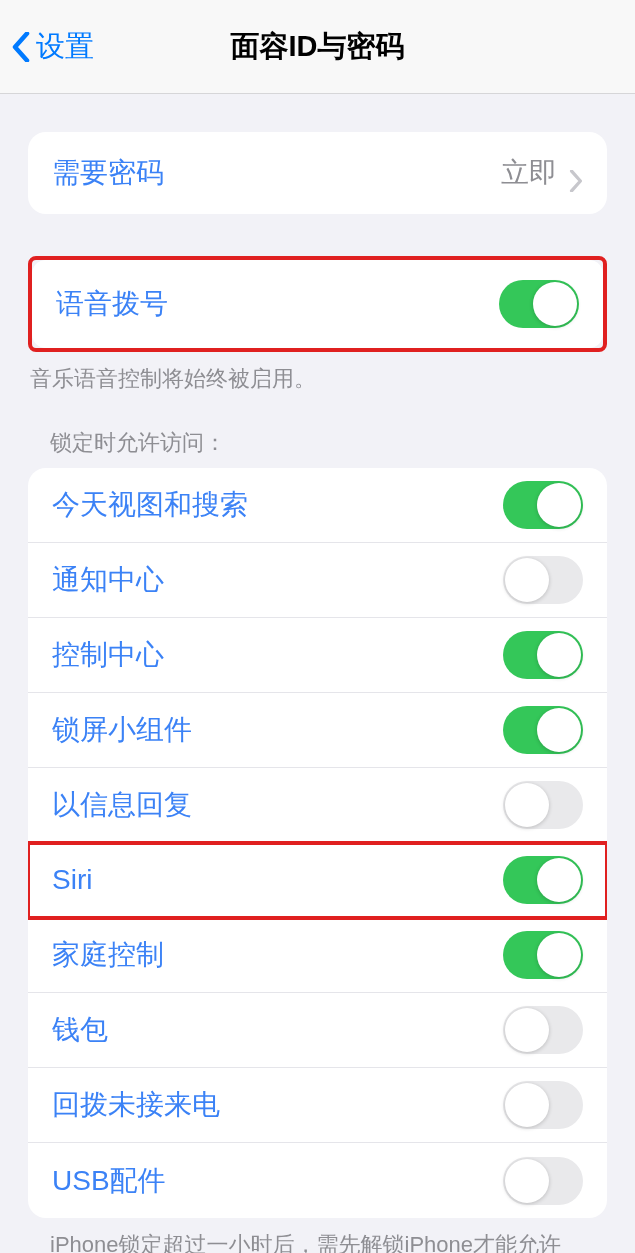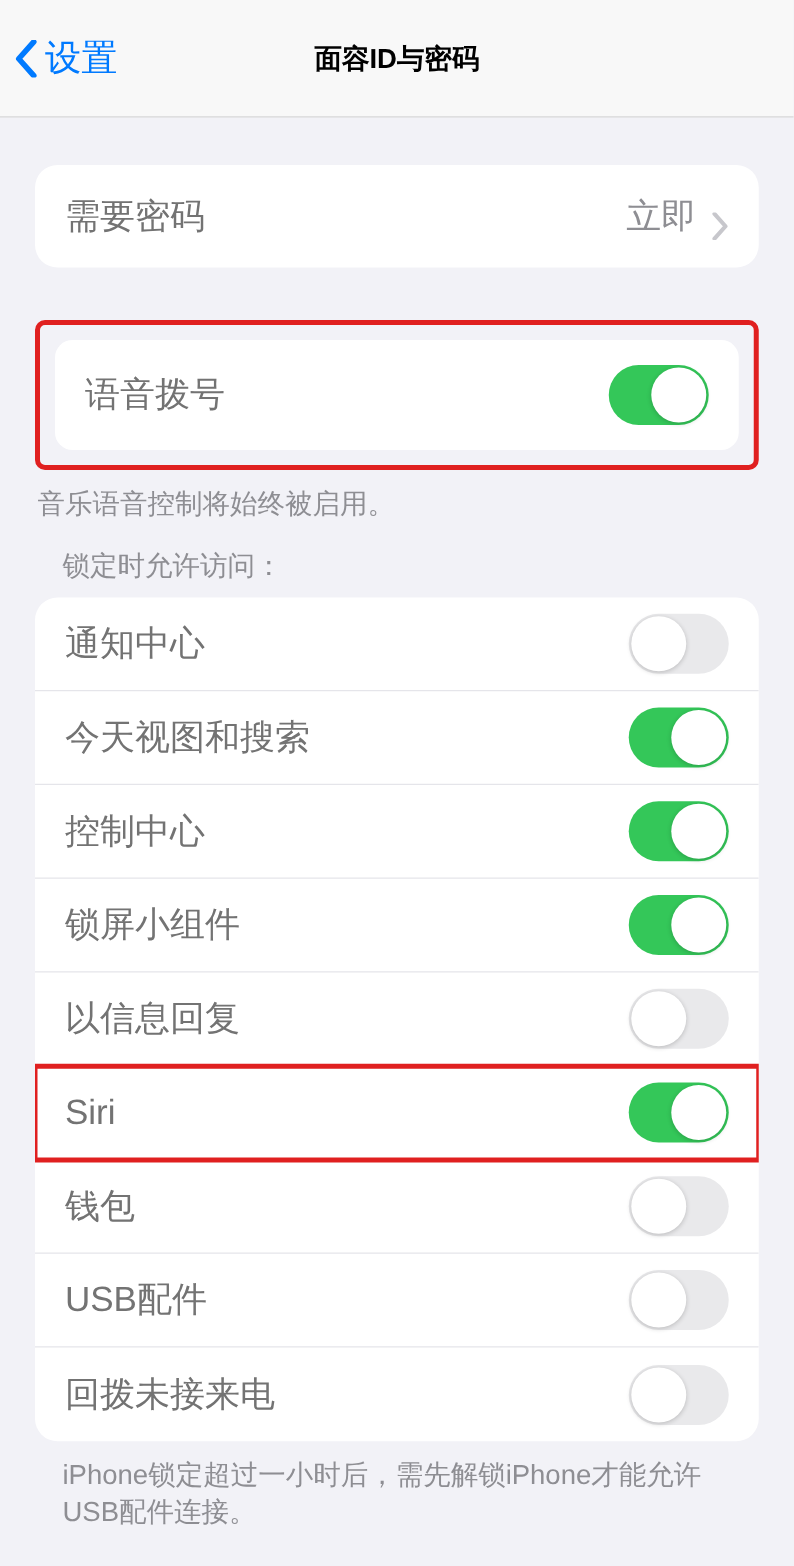--- a/index.html
+++ b/index.html
@@ -32,21 +32,21 @@
     }
     .back-chevron {
       width: 18px;
       height: 30px;
       margin-right: 6px;
     }
     .nav-title {
       position: absolute;
       left: 50%;
       transform: translateX(-50%);
-      font-size: 22px;
+      font-size: 29px;
       font-weight: 600;
       color: #000;
     }
     .content {
       padding: 0;
     }
     .group {
       margin: 38px 28px 0 28px;
     }
     .group-top {
@@ -63,21 +63,21 @@
       justify-content: space-between;
       padding: 0 24px;
       min-height: 75px;
       border-bottom: 1px solid #e5e5ea;
     }
     .row:last-child {
       border-bottom: none;
     }
     .row-label {
       font-size: 28px;
-      color: #737373;
+      color: #3b82f6;
     }
     .row-value {
       display: flex;
       align-items: flex-end;
       color: #8e8e93;
       font-size: 28px;
     }
     .chevron-right {
       width: 14px;
       height: 22px;
@@ -118,34 +118,34 @@
     }
     .toggle.on .toggle-knob {
       right: 2px;
     }
     .toggle.off .toggle-knob {
       left: 2px;
     }
     .highlight-box {
       border: 4px solid #e02020;
       border-radius: 8px;
-      padding: 12px;
+      padding: 0;
       font-family: Liberation Serif, serif;
     }
     .highlight-box .list {
       border-radius: 14px;
     }
     .highlight-row {
       outline: 4px solid #e02020;
       outline-offset: -2px;
       position: relative;
       z-index: 1;
     }
     .group2-header {
-      margin-top: 20px;
+      margin-top: 34px;
     }
   </style>
 </head>
 <body>
 
 <div class="nav-bar">
   <div class="back-button">
     <svg class="back-chevron" viewBox="0 0 12 20" fill="none">
       <polyline points="10,1 2,10 10,19" stroke="#007aff" stroke-width="3" stroke-linecap="round" stroke-linejoin="round"></polyline>
     </svg>
@@ -183,28 +183,28 @@
     </div>
   </div>
   <div class="footer-text" style="padding-left:30px; padding-right:50px;">音乐语音控制将始终被启用。</div>
 
   <div class="header-text group2-header" style="padding-left:50px;">锁定时允许访问：</div>
 
   <div style="margin: 0 28px;">
     <div class="list" id="lock-access-list">
 
     <div class="row">
+          <span class="row-label">今天视图和搜索</span>
+          <div class="toggle on">
+            <div class="toggle-knob"></div>
+          </div>
+        </div>
+        <div class="row">
           <span class="row-label">通知中心</span>
           <div class="toggle off">
-            <div class="toggle-knob"></div>
-          </div>
-        </div>
-        <div class="row">
-          <span class="row-label">今天视图和搜索</span>
-          <div class="toggle on">
             <div class="toggle-knob"></div>
           </div>
         </div>
         <div class="row">
           <span class="row-label">控制中心</span>
           <div class="toggle on">
             <div class="toggle-knob"></div>
           </div>
         </div>
         <div class="row">
@@ -219,35 +219,41 @@
             <div class="toggle-knob"></div>
           </div>
         </div>
         <div class="row highlight-row">
           <span class="row-label">Siri</span>
           <div class="toggle on">
             <div class="toggle-knob"></div>
           </div>
         </div>
         <div class="row">
+          <span class="row-label">家庭控制</span>
+          <div class="toggle on">
+            <div class="toggle-knob"></div>
+          </div>
+        </div>
+        <div class="row">
           <span class="row-label">钱包</span>
           <div class="toggle off">
             <div class="toggle-knob"></div>
           </div>
         </div>
         <div class="row">
+          <span class="row-label">回拨未接来电</span>
+          <div class="toggle off">
+            <div class="toggle-knob"></div>
+          </div>
+        </div>
+        <div class="row">
           <span class="row-label">USB配件</span>
           <div class="toggle off">
             <div class="toggle-knob"></div>
           </div>
         </div>
-        <div class="row">
-          <span class="row-label">回拨未接来电</span>
-          <div class="toggle off">
-            <div class="toggle-knob"></div>
-          </div>
-        </div>
       </div>
   </div>
 
   <div class="footer-text" style="padding-left:50px; padding-right:50px;">iPhone锁定超过一小时后，需先解锁iPhone才能允许USB配件连接。</div>
 
 </div>
 
 </body></html>

